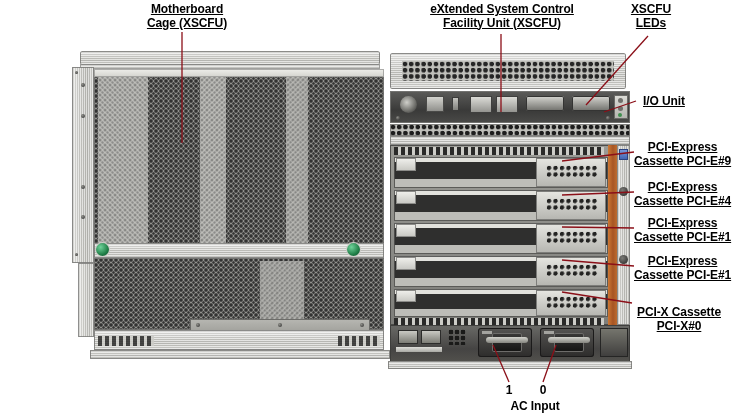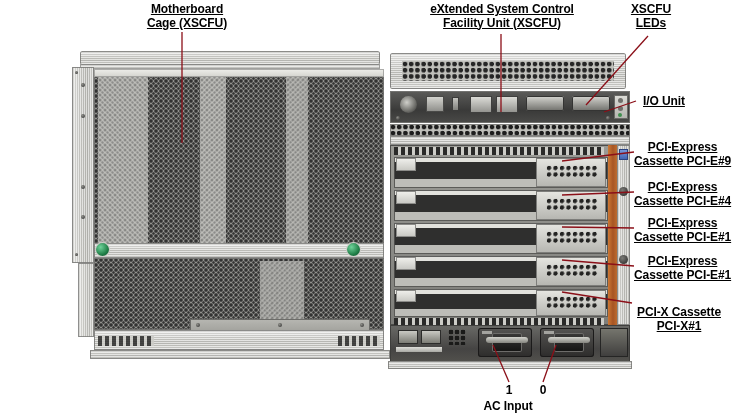--- a/index.html
+++ b/index.html
@@ -343,26 +343,26 @@
     <span>Cassette PCI-E#1</span>
   </div>
 
   <div class="lbl lft" style="left:634px;top:255px;">
     <span>PCI-Express</span><br>
     <span>Cassette PCI-E#1</span>
   </div>
 
   <div class="lbl lft" style="left:637px;top:292px;margin-top:14px;">
     <span>PCI-X Cassette</span><br>
-    <span>PCI-X#1</span>
+    <span>PCI-X#0</span>
   </div>
 
   <div class="lbl ctr" style="left:500px;top:384px;width:18px;">
     <span style="text-decoration:none;">1</span>
   </div>
   <div class="lbl ctr" style="left:534px;top:384px;width:18px;">
     <span style="text-decoration:none;">0</span>
   </div>
-  <div class="lbl ctr" style="left:468px;top:400px;width:80px;">
+  <div class="lbl ctr" style="left:495px;top:400px;width:80px;">
     <span style="text-decoration:none;">AC Input</span>
   </div>
 
 </div>
 
 </body></html>

